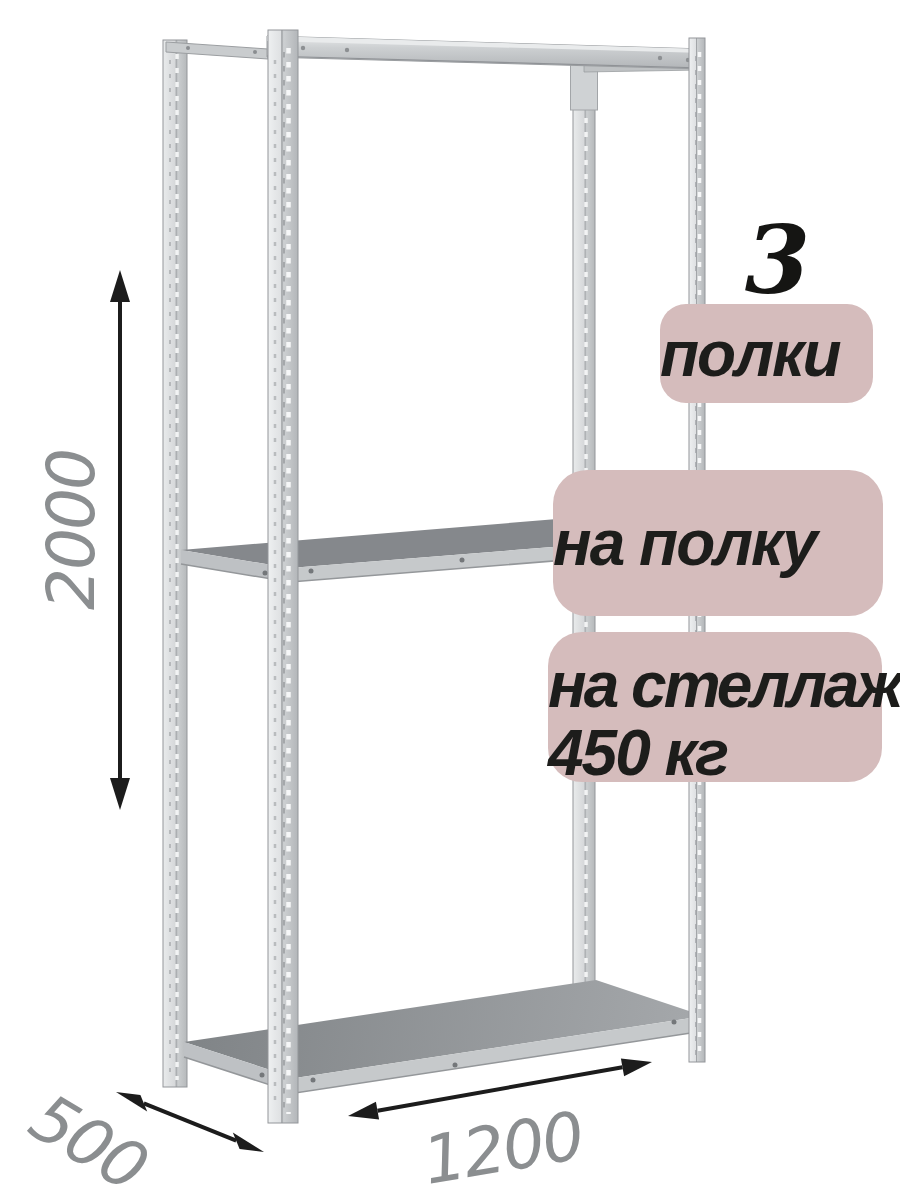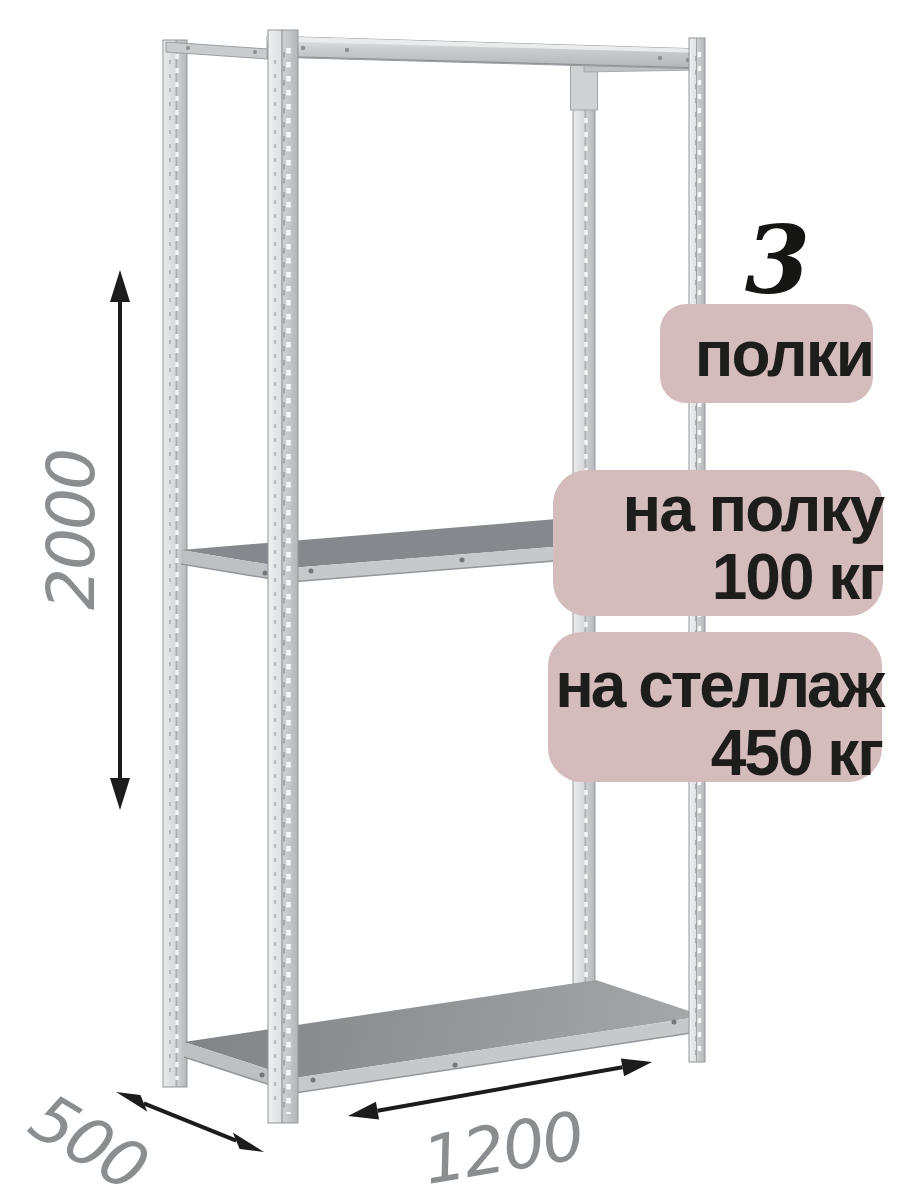--- a/index.html
+++ b/index.html
@@ -27,26 +27,27 @@
     left:700px;top:208px;width:155px;height:105px;
     line-height:105px;text-align:center;
     font-family:"DejaVu Serif",serif;
     font-style:italic;font-weight:bold;
     font-size:94px;color:#151513;
   }
   .badge{
     position:absolute;z-index:2;
     background:#d5bcbc;
     color:#1d1d1b;
-    display:flex;flex-direction:column;align-items:flex-end;justify-content:center;
+    display:flex;flex-direction:column;align-items:flex-start;justify-content:center;
     font-weight:bold;
     font-size:64px;
     letter-spacing:-2px;
     text-align:center;
     white-space:nowrap;
+    font-style:italic;
   }
   .badge-count{left:660px;top:304px;width:213px;height:99px;border-radius:26px;}
   .badge-shelf-load{left:553px;top:470px;width:330px;height:146px;border-radius:34px;}
   .badge-rack-load{left:548px;top:632px;width:334px;height:150px;border-radius:34px;}
   .badge .line{line-height:68px;height:68px;}
   .tight{letter-spacing:-3px;margin-top:24px;}
 </style>
 </head>
 <body>
 
@@ -174,19 +175,18 @@
 <div class="dim dim-width">1200</div>
 
 <div class="count-number">3</div>
 
 <div class="badge badge-count">
   <div class="line">полки</div>
 </div>
 
 <div class="badge badge-shelf-load">
   <div class="line">на полку</div>
-  <div class="line">100 кг</div>
 </div>
 
 <div class="badge badge-rack-load">
   <div class="line tight">на стеллаж</div>
   <div class="line">450 кг</div>
 </div>
 
 </body></html>

